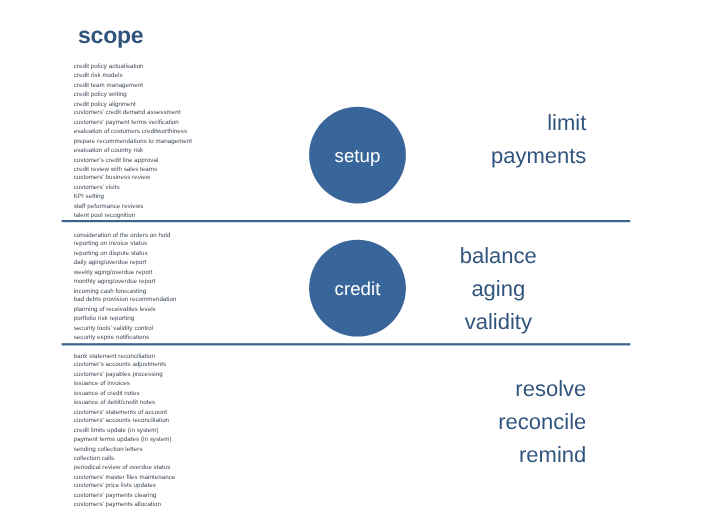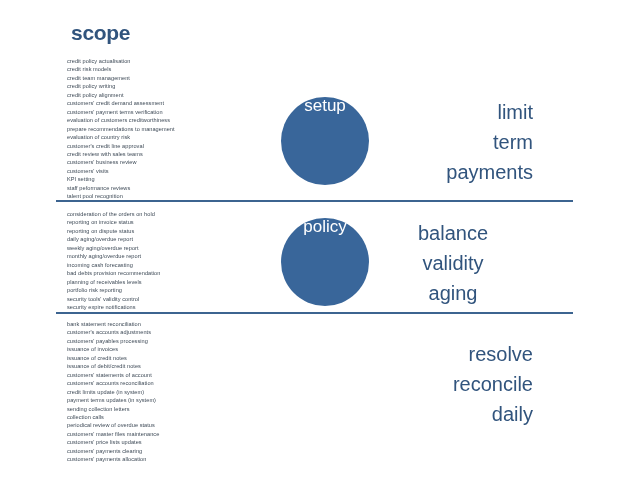--- a/index.html
+++ b/index.html
@@ -60,21 +60,21 @@
   .list-3 { top: 320px; }
 
   
   .circle {
     position: absolute;
     width: 88px;
     height: 88px;
     border-radius: 50%;
     background: #39669a;
     display: flex;
-    align-items: flex-start;
+    align-items: center;
     justify-content: center;
   }
   .circle-label {
     color: #ffffff;
     font-size: 17px;
     line-height: 1;
   }
   .circle-1 { left: 281px; top: 97px; }
   .circle-2 { left: 281px; top: 218px; }
   .circle-3 { left: 281px; top: 339px; }
@@ -120,47 +120,46 @@
       <li>customers' visits</li>
       <li>KPI setting</li>
       <li>staff peformance reviews</li>
       <li>talent pool recognition</li>
     </ul>
   <div class="circle circle-1">
     <span class="circle-label">setup</span>
   </div>
   <div class="keywords keywords-1">
     <div>limit</div>
-    <div>term</div>
     <div>payments</div>
   </div>
 
   <div class="divider divider-1"></div>
 
   <ul class="activity-list list-2">
       <li>consideration of the orders on hold</li>
       <li>reporting on invoice status</li>
       <li>reporting on dispute status</li>
       <li>daily aging/overdue report</li>
       <li>weekly aging/overdue report</li>
       <li>monthly aging/overdue report</li>
       <li>incoming cash forecasting</li>
       <li>bad debts provision recommendation</li>
       <li>planning of receivables levels</li>
       <li>portfolio risk reporting</li>
       <li>security tools' validity control</li>
       <li>security expire notifications</li>
     </ul>
   <div class="circle circle-2">
-    <span class="circle-label">policy</span>
+    <span class="circle-label">credit</span>
   </div>
   <div class="keywords keywords-2">
     <div>balance</div>
+    <div>aging</div>
     <div>validity</div>
-    <div>aging</div>
   </div>
 
   <div class="divider divider-2"></div>
 
   <ul class="activity-list list-3">
       <li>bank statement  reconciliation</li>
       <li>customer's accounts adjustments</li>
       <li>customers' payables processing</li>
       <li>issuance of invoices</li>
       <li>issuance of credit notes</li>
@@ -173,16 +172,16 @@
       <li>collection calls</li>
       <li>periodical review of overdue status</li>
       <li>customers' master files maintenance</li>
       <li>customers' price lists updates</li>
       <li>customers' payments clearing</li>
       <li>customers' payments allocation</li>
     </ul>
   <div class="keywords keywords-3">
     <div>resolve</div>
     <div>reconcile</div>
-    <div>daily</div>
+    <div>remind</div>
   </div>
 
 </div>
 
 </body></html>

